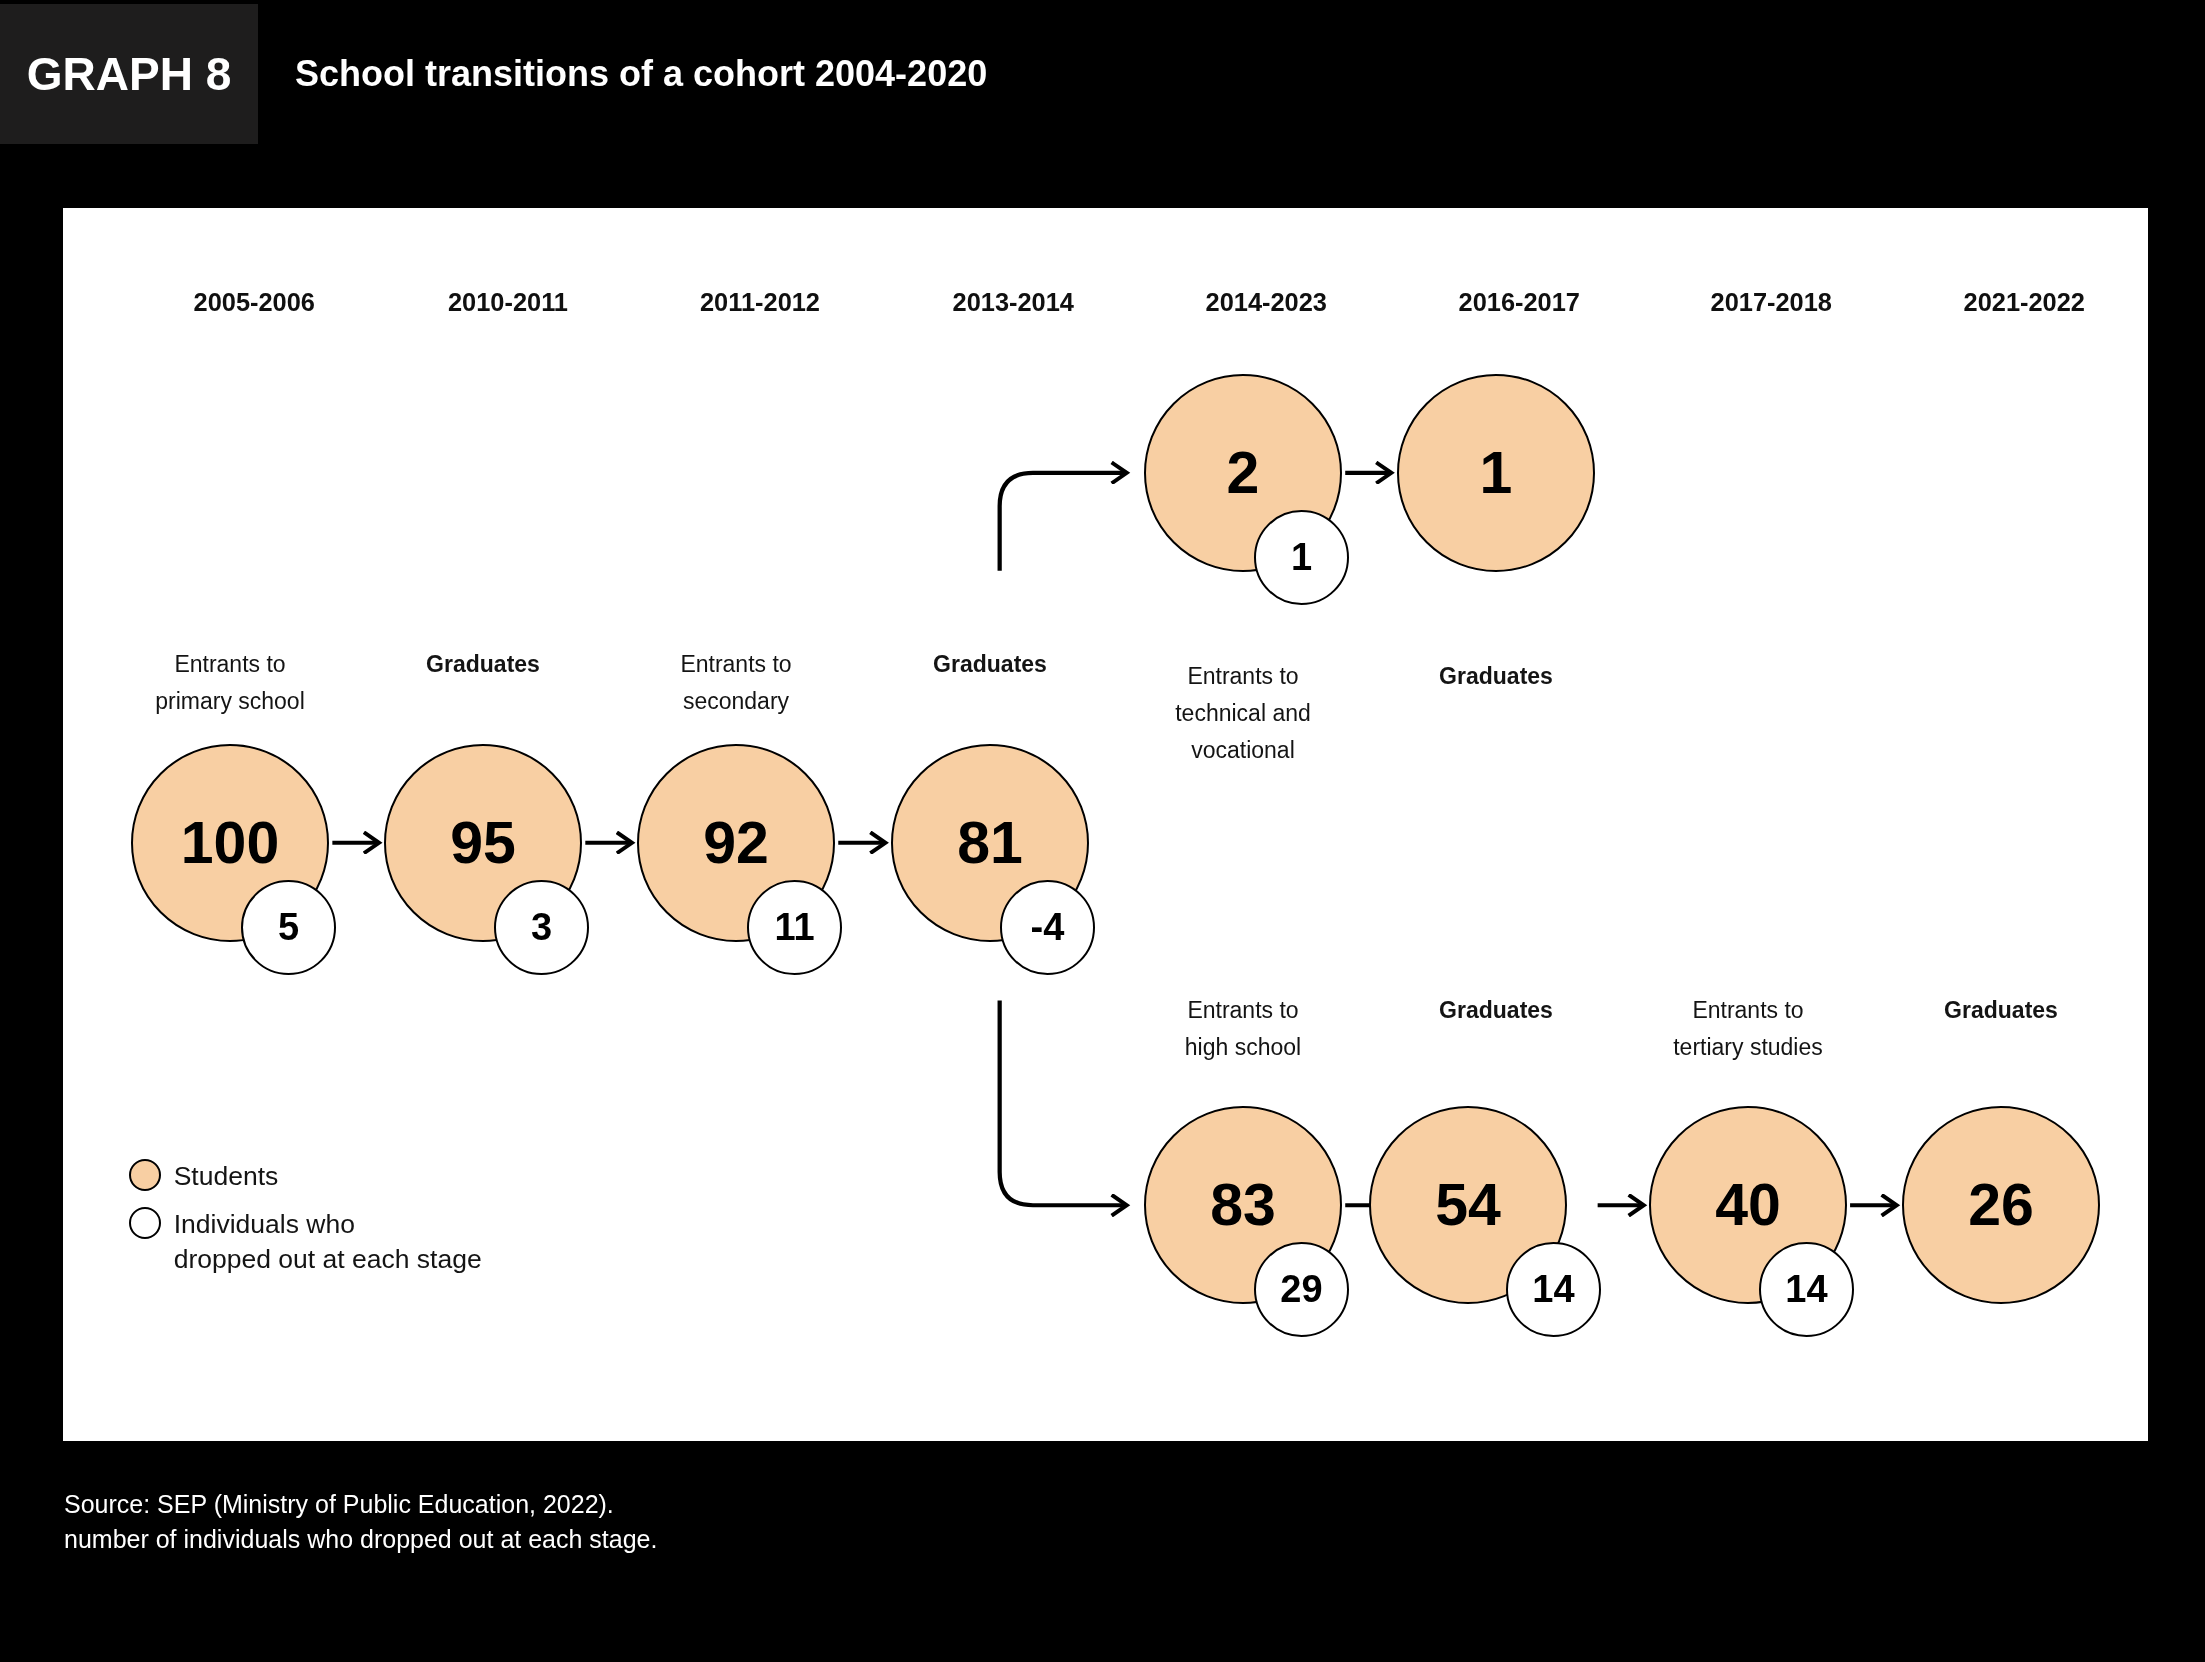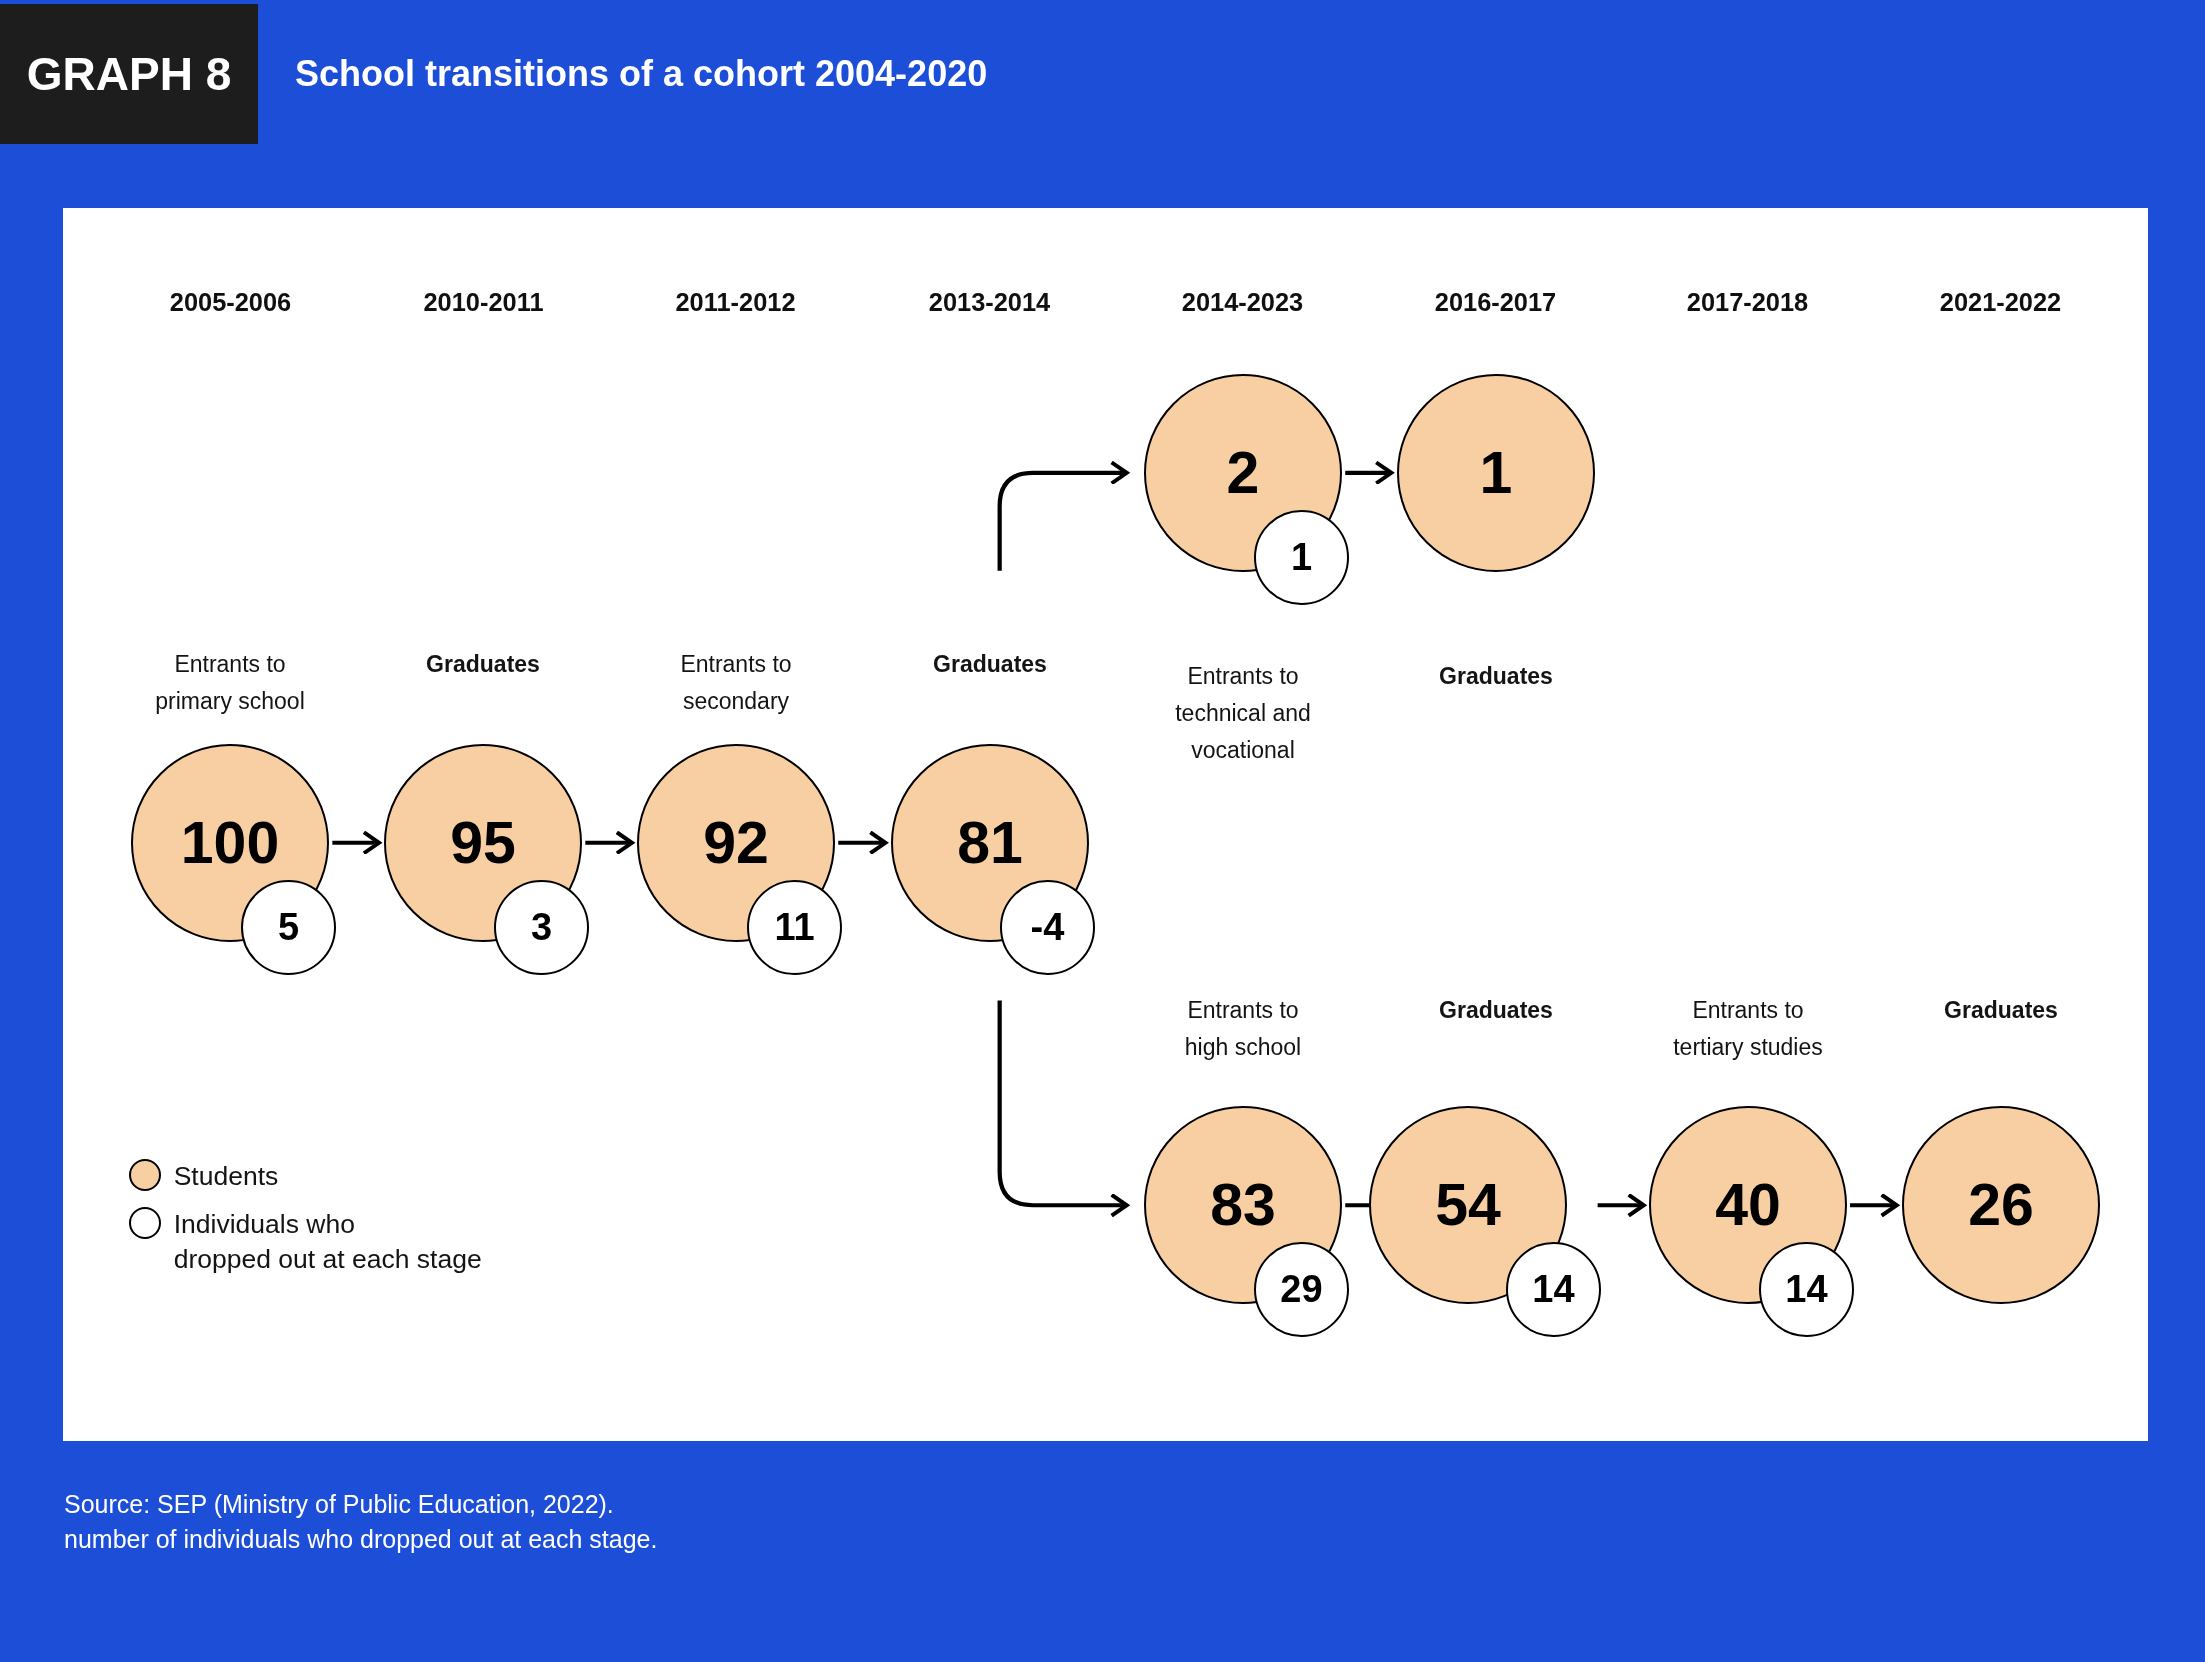--- a/index.html
+++ b/index.html
@@ -1,27 +1,27 @@
 <!DOCTYPE html>
 <html style="font-size:8.5px"><head>
 <meta charset="utf-8">
 <style>
   html,body{margin:0;padding:0;}
-  .canvas{position:relative;width:2205px;height:1663px;background:#1d4ed8;
+  .canvas{position:relative;width:2205px;height:1663px;background:#000000;
           font-family:"Liberation Sans",sans-serif;overflow:hidden;}
   
   .tagbox{position:absolute;left:0;top:4.2px;width:258px;height:140px;background:#1E1D1D;
           display:flex;align-items:center;justify-content:center;}
   .tagbox span{color:#fff;font-weight:bold;font-size:46px;}
   .maintitle{position:absolute;left:295px;top:4.2px;height:140px;display:flex;align-items:center;
              color:#fff;font-weight:bold;font-size:36px;}
   
   .panel{position:absolute;left:63px;top:208px;width:2085px;height:1233px;background:#fff;}
   .connectors{position:absolute;left:0;top:0;pointer-events:none;}
-  .year{position:absolute;top:80px;width:169px;text-align:center;font-weight:bold;
+  .year{position:absolute;top:80px;width:169px;text-align:right;font-weight:bold;
         font-size:25.4px;color:#101010;}
   .nlabel{position:absolute;width:254px;text-align:center;font-size:23px;line-height:37px;color:#141414;}
   .nlabel.bold{font-weight:bold;}
   .bignode{position:absolute;width:198px;height:198px;border-radius:50%;background:#F8CFA3;
            border:2.6px solid #000;box-sizing:border-box;display:flex;align-items:center;
            justify-content:center;z-index:2;}
   .bigval{font-size:59px;font-weight:bold;color:#000;}
   .smallnode{position:absolute;width:95px;height:95px;border-radius:50%;background:#fff;
              border:2.6px solid #000;box-sizing:border-box;display:flex;align-items:center;
              justify-content:center;z-index:3;}

